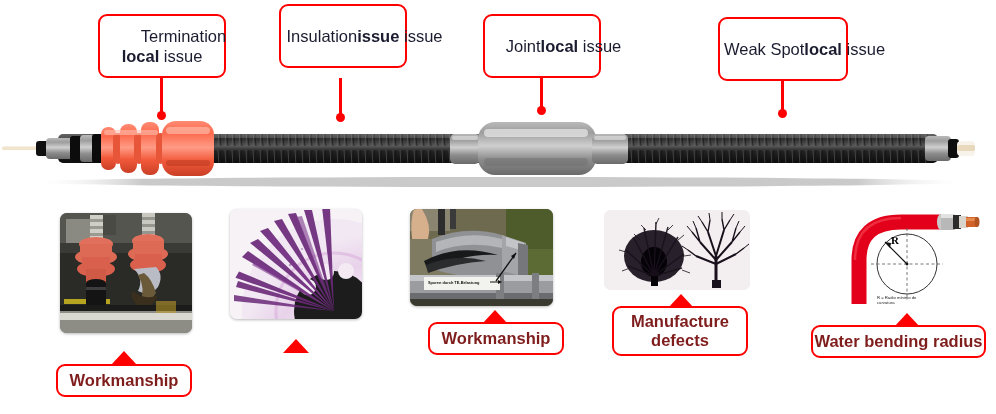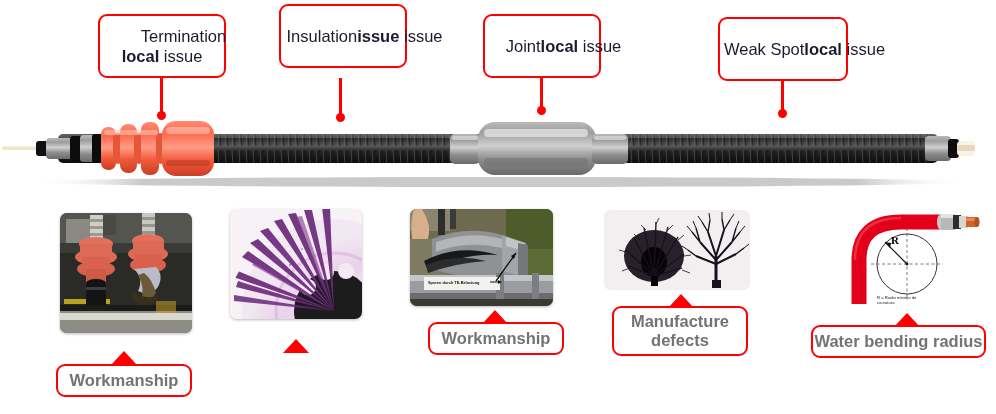--- a/index.html
+++ b/index.html
@@ -55,21 +55,21 @@
     background: #efefef;
     box-shadow: 0 1px 3px rgba(0,0,0,.28);
   }
 
   
   .blabel {
     position: absolute;
     border: 2.5px solid #ff0000;
     border-radius: 9px;
     background: #ffffff;
-    color: #737373;
+    color: #7f1d1d;
     font-size: 16.5px;
     font-weight: 700;
     line-height: 19px;
     text-align: center;
     display:flex; align-items:center; justify-content:center;
     padding: 4px 11px;
     white-space: nowrap;
   }
   .blabel.two { line-height: 19px; }
   .tick {

